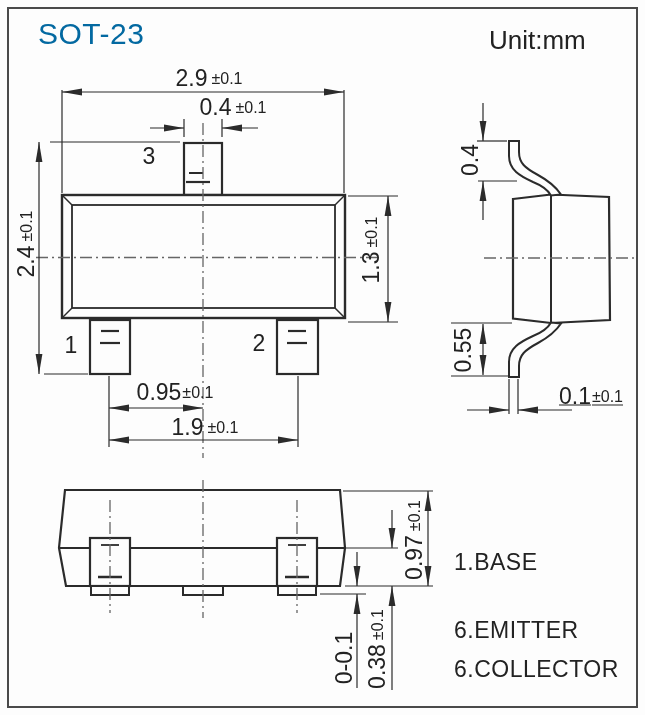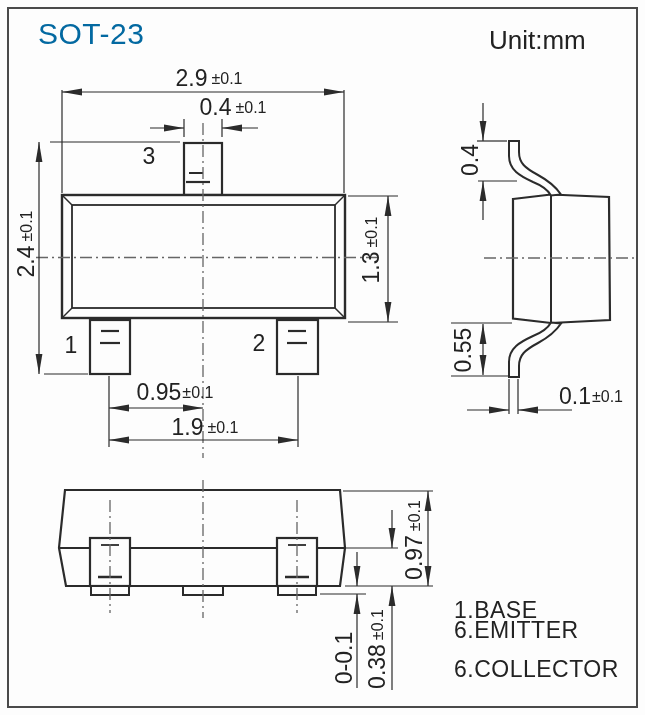--- a/index.html
+++ b/index.html
@@ -184,21 +184,21 @@
   </div>
   <div class="dim" style="left:233px;top:107px;">
     <span class="val">0.4</span><span class="tol">±0.1</span>
   </div>
   <div class="dim" style="left:163px;top:392px;margin-left:12px;">
     <span class="val">0.95</span><span class="tol" style="margin-left:1px;">±0.1</span>
   </div>
   <div class="dim" style="left:181px;top:427px;margin-left:24px;">
     <span class="val">1.9</span><span class="tol">±0.1</span>
   </div>
-  <div class="dim" style="left:591px;top:396px;">
+  <div class="dim" style="left:591px;top:396px;text-decoration:underline;">
     <span class="val">0.1</span><span class="tol" style="margin-left:1px;">±0.1</span>
   </div>
 
   <div class="dim rot" style="left:26px;top:244px;">
     <span class="val">2.4</span><span class="tol">±0.1</span>
   </div>
   <div class="dim rot" style="left:371px;top:250px;">
     <span class="val">1.3</span><span class="tol">±0.1</span>
   </div>
   <div class="dim rot" style="left:470px;top:160px;">
@@ -211,18 +211,18 @@
     <span class="val">0.97</span><span class="tol">±0.1</span>
   </div>
   <div class="dim rot" style="left:377px;top:649px;">
     <span class="val">0.38</span><span class="tol">±0.1</span>
   </div>
   <div class="dim rot" style="left:344px;top:658px;">
     <span class="val">0-0.1</span>
   </div>
 
   <div>
-    <div class="abs legend-item" style="left:454px;top:597px;">1.BASE</div>
+    <div class="abs legend-item" style="left:454px;top:549px;">1.BASE</div>
     <div class="abs legend-item" style="left:454px;top:617px;">6.EMITTER</div>
     <div class="abs legend-item" style="left:454px;top:656px;">6.COLLECTOR</div>
   </div>
 
 </div>
 
 </body></html>

